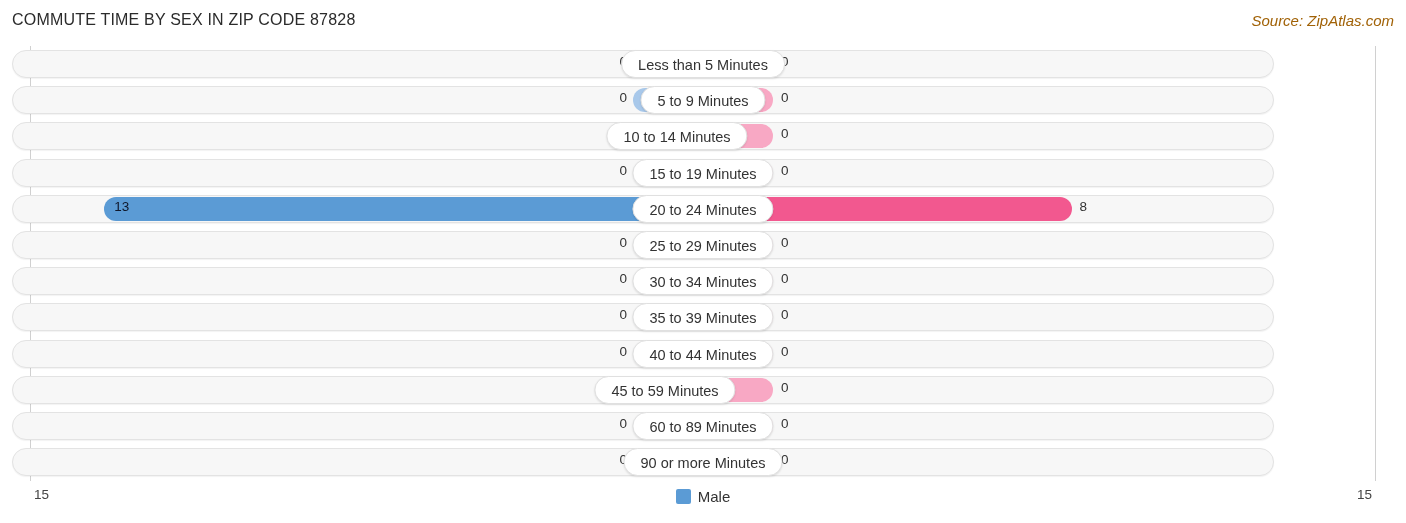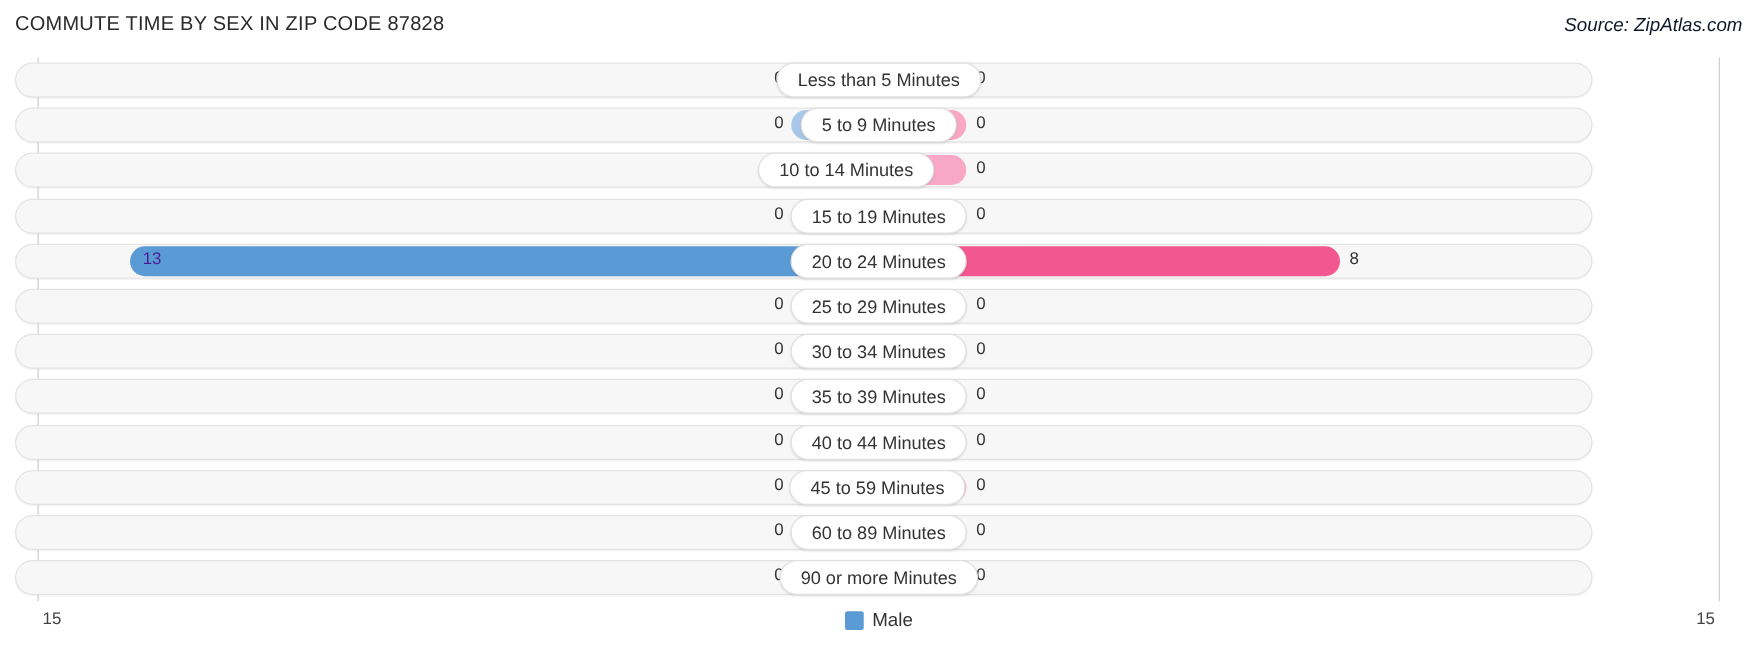--- a/index.html
+++ b/index.html
@@ -36,21 +36,21 @@
     color: #2b2b2b;
     letter-spacing: .2px;
     white-space: nowrap;
   }
   .source-note {
     position: absolute;
     right: 12px;
     top: 12px;
     font-size: 15px;
     font-style: italic;
-    color: #0f172a;
+    color: #a16207;
     white-space: nowrap;
   }
 
   
   .plot {
     position: absolute;
     left: 0;
     top: 46px;
     width: 1286px;
     height: 435px;
@@ -128,21 +128,21 @@
   .bar-value {
     position: absolute;
     top: 0;
     height: 24px;
     line-height: 24px;
     font-size: 13.5px;
     color: #333333;
     white-space: nowrap;
   }
   .bar-value.inside {
-    color: #4c1d95;
+    color: #0f172a;
   }
 
   .cat-pill {
     position: absolute;
     top: 0px;
     height: 28px;
     line-height: 28px;
     padding: 0 16px;
     background: #ffffff;
     border: 1px solid #e0e0e0;
@@ -309,21 +309,21 @@
             <div class="cat-pill" style="left: 691px;">40 to 44 Minutes</div>
           </div>
         </div>
         <div class="row">
           <div class="track"></div>
           <div class="bars">
             <div class="bar male" style="left: 621px; width: 70px;"></div>
             <div class="bar female" style="left: 691px; width: 70px;"></div>
             <div class="bar-value" style="left: 603px; text-align: right; width: 12px;">0</div>
             <div class="bar-value" style="left: 769px;">0</div>
-            <div class="cat-pill" style="left: 690px;">45 to 59 Minutes</div>
+            <div class="cat-pill" style="left: 653px;">45 to 59 Minutes</div>
           </div>
         </div>
         <div class="row">
           <div class="track"></div>
           <div class="bars">
             <div class="bar male" style="left: 621px; width: 70px;"></div>
             <div class="bar female" style="left: 691px; width: 70px;"></div>
             <div class="bar-value" style="left: 603px; text-align: right; width: 12px;">0</div>
             <div class="bar-value" style="left: 769px;">0</div>
             <div class="cat-pill" style="left: 691px;">60 to 89 Minutes</div>

